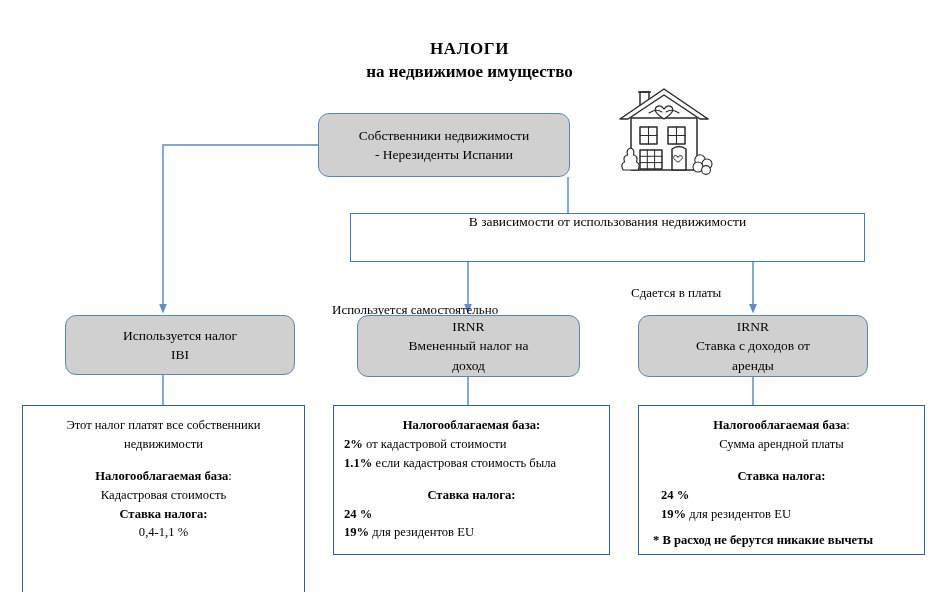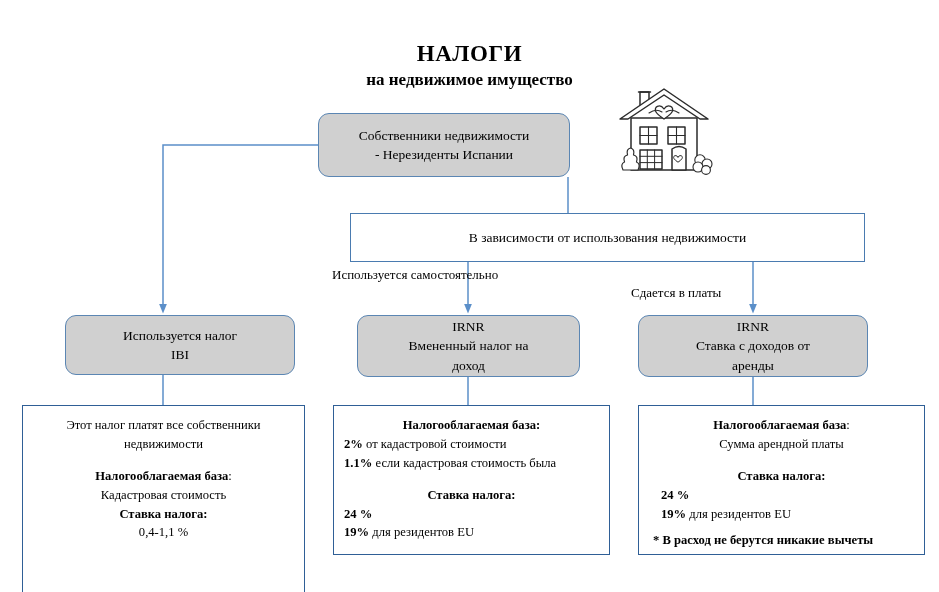--- a/index.html
+++ b/index.html
@@ -31,21 +31,21 @@
 
   
   .title-block {
     left: 0;
     top: 38px;
     width: 939px;
     text-align: center;
     line-height: 1.35;
   }
   .title-main {
-    font-size: 23px;
+    font-size: 17px;
     font-weight: bold;
     letter-spacing: 0.6px;
     display: block;
   }
   .title-sub {
     font-size: 17px;
     font-weight: bold;
     display: block;
   }
 
@@ -65,21 +65,21 @@
     padding: 4px 24px;
   }
   .node .b { font-weight: normal; }
 
   
   .band {
     box-sizing: border-box;
     background: #ffffff;
     border: 1.2px solid #4a7bb0;
     display: flex;
-    align-items: center;
+    align-items: flex-start;
     justify-content: center;
     font-size: 13.5px;
     text-align: center;
   }
 
   
   .branch-label {
     font-size: 13px;
     white-space: nowrap;
   }
@@ -174,21 +174,21 @@
 
   <div class="abs node" style="left:318px; top:113px; width:252px; height:64px;">
     <div>Собственники недвижимости</div>
     <div class="b">- Нерезиденты Испании</div>
   </div>
 
   <div class="abs band" style="left:350px; top:213px; width:515px; height:49px;">
     <span>В зависимости от использования недвижимости</span>
   </div>
 
-  <div class="abs branch-label" style="left:332px; top:267px;">Используется самостоятельно</div>
+  <div class="abs branch-label" style="left:332px; top:302px;">Используется самостоятельно</div>
   <div class="abs branch-label" style="left:631px; top:285px;">Сдается в платы</div>
 
   <div class="abs node" style="left:65px; top:315px; width:230px; height:60px;">
     <div>Используется налог</div>
     <div class="b">IBI</div>
   </div>
 
   <div class="abs node" style="left:357px; top:315px; width:223px; height:62px;">
     <div class="b">IRNR</div>
     <div>Вмененный налог на</div>

